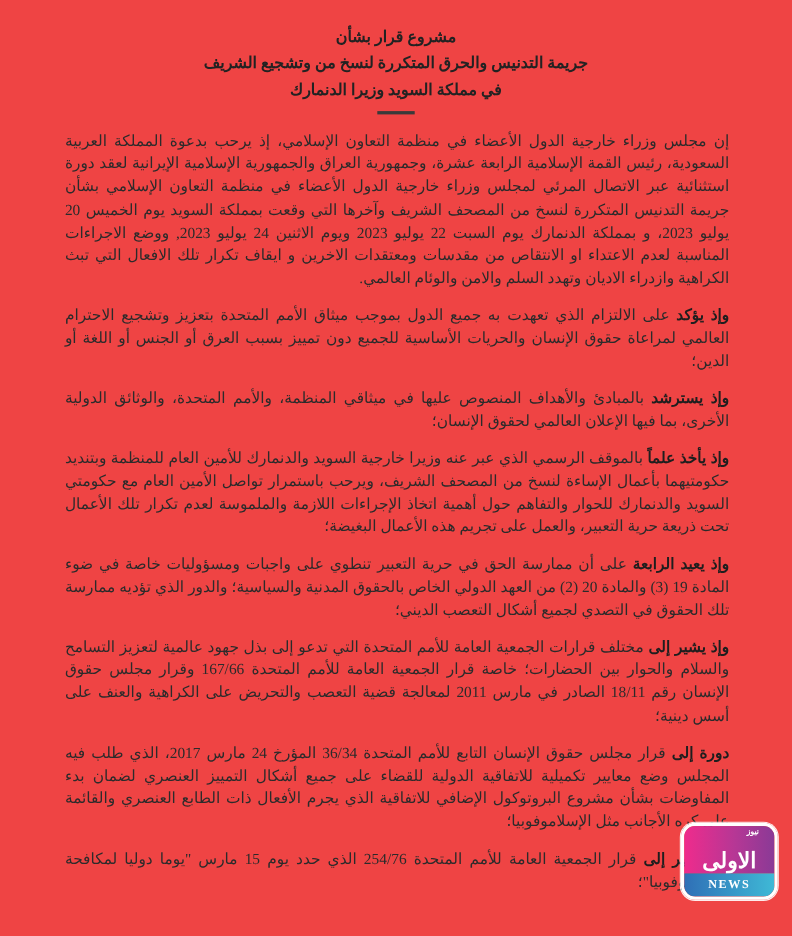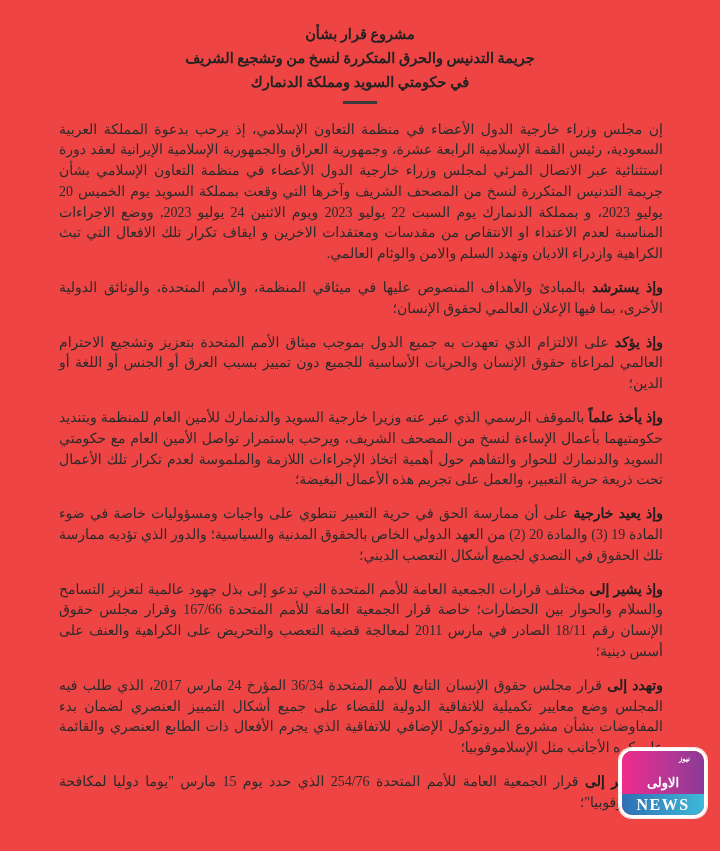--- a/index.html
+++ b/index.html
@@ -74,63 +74,63 @@
     line-height: 1;
   }
   .logo-small {
     font-size: 7px;
     font-weight: bold;
     align-self: flex-start;
     margin-right: 14px;
     margin-bottom: 13px;
   }
   .logo-big {
-    font-size: 13px;
+    font-size: 20px;
     font-weight: bold;
     letter-spacing: -1px;
   }
   .logo-band {
     height: 21px;
     background: linear-gradient(90deg, #2f6fb6 0%, #3fb9d6 100%);
     color: #ffffff;
     font-weight: bold;
-    font-size: 16px;
+    font-size: 11px;
     letter-spacing: 1.5px;
     text-align: center;
     line-height: 21px;
     direction: ltr;
   }
 </style>
 </head>
 <body>
 
 <div class="page">
 
   <header class="doc-header">
     <div class="title-line">مشروع قرار بشأن</div>
     <div class="title-line">جريمة التدنيس والحرق المتكررة لنسخ من وتشجيع الشريف</div>
-    <div class="title-line">في حكومتي السويد ومملكة الدنمارك</div>
+    <div class="title-line">في مملكة السويد وزيرا الدنمارك</div>
   </header>
 
   <div class="title-divider"></div>
 
   <main class="doc-body">
     <p><strong class="lead"></strong> <span>إن مجلس وزراء خارجية الدول الأعضاء في منظمة التعاون الإسلامي، إذ يرحب بدعوة المملكة العربية السعودية، رئيس القمة الإسلامية الرابعة عشرة، وجمهورية العراق والجمهورية الإسلامية الإيرانية لعقد دورة استثنائية عبر الاتصال المرئي لمجلس وزراء خارجية الدول الأعضاء في منظمة التعاون الإسلامي بشأن جريمة التدنيس المتكررة لنسخ من المصحف الشريف وآخرها التي وقعت بمملكة السويد يوم الخميس 20 يوليو 2023، و بمملكة الدنمارك يوم السبت 22 يوليو 2023 ويوم الاثنين 24 يوليو 2023, ووضع الاجراءات المناسبة لعدم الاعتداء او الانتقاص من مقدسات ومعتقدات الاخرين و ايقاف تكرار تلك الافعال التي تبث الكراهية وازدراء الاديان وتهدد السلم والامن والوئام العالمي.</span></p>
 
+    <p><strong class="lead">وإذ يؤكد</strong> <span>على الالتزام الذي تعهدت به جميع الدول بموجب ميثاق الأمم المتحدة بتعزيز وتشجيع الاحترام العالمي لمراعاة حقوق الإنسان والحريات الأساسية للجميع دون تمييز بسبب العرق أو الجنس أو اللغة أو الدين؛</span></p>
+
     <p><strong class="lead">وإذ يسترشد</strong> <span>بالمبادئ والأهداف المنصوص عليها في ميثاقي المنظمة، والأمم المتحدة، والوثائق الدولية الأخرى، بما فيها الإعلان العالمي لحقوق الإنسان؛</span></p>
-
-    <p><strong class="lead">وإذ يؤكد</strong> <span>على الالتزام الذي تعهدت به جميع الدول بموجب ميثاق الأمم المتحدة بتعزيز وتشجيع الاحترام العالمي لمراعاة حقوق الإنسان والحريات الأساسية للجميع دون تمييز بسبب العرق أو الجنس أو اللغة أو الدين؛</span></p>
 
     <p><strong class="lead">وإذ يأخذ علماً</strong> <span>بالموقف الرسمي الذي عبر عنه وزيرا خارجية السويد والدنمارك للأمين العام للمنظمة وبتنديد حكومتيهما بأعمال الإساءة لنسخ من المصحف الشريف، ويرحب باستمرار تواصل الأمين العام مع حكومتي السويد والدنمارك للحوار والتفاهم حول أهمية اتخاذ الإجراءات اللازمة والملموسة لعدم تكرار تلك الأعمال تحت ذريعة حرية التعبير، والعمل على تجريم هذه الأعمال البغيضة؛</span></p>
 
-    <p><strong class="lead">وإذ يعيد خارجية</strong> <span>على أن ممارسة الحق في حرية التعبير تنطوي على واجبات ومسؤوليات خاصة في ضوء المادة 19 (3) والمادة 20 (2) من العهد الدولي الخاص بالحقوق المدنية والسياسية؛ والدور الذي تؤديه ممارسة تلك الحقوق في التصدي لجميع أشكال التعصب الديني؛</span></p>
+    <p><strong class="lead">وإذ يعيد الرابعة</strong> <span>على أن ممارسة الحق في حرية التعبير تنطوي على واجبات ومسؤوليات خاصة في ضوء المادة 19 (3) والمادة 20 (2) من العهد الدولي الخاص بالحقوق المدنية والسياسية؛ والدور الذي تؤديه ممارسة تلك الحقوق في التصدي لجميع أشكال التعصب الديني؛</span></p>
 
     <p><strong class="lead">وإذ يشير إلى</strong> <span>مختلف قرارات الجمعية العامة للأمم المتحدة التي تدعو إلى بذل جهود عالمية لتعزيز التسامح والسلام والحوار بين الحضارات؛ خاصة قرار الجمعية العامة للأمم المتحدة 167/66 وقرار مجلس حقوق الإنسان رقم 18/11 الصادر في مارس 2011 لمعالجة قضية التعصب والتحريض على الكراهية والعنف على أسس دينية؛</span></p>
 
-    <p><strong class="lead">وتهدد إلى</strong> <span>قرار مجلس حقوق الإنسان التابع للأمم المتحدة 36/34 المؤرخ 24 مارس 2017، الذي طلب فيه المجلس وضع معايير تكميلية للاتفاقية الدولية للقضاء على جميع أشكال التمييز العنصري لضمان بدء المفاوضات بشأن مشروع البروتوكول الإضافي للاتفاقية الذي يجرم الأفعال ذات الطابع العنصري والقائمة على كره الأجانب مثل الإسلاموفوبيا؛</span></p>
+    <p><strong class="lead">دورة إلى</strong> <span>قرار مجلس حقوق الإنسان التابع للأمم المتحدة 36/34 المؤرخ 24 مارس 2017، الذي طلب فيه المجلس وضع معايير تكميلية للاتفاقية الدولية للقضاء على جميع أشكال التمييز العنصري لضمان بدء المفاوضات بشأن مشروع البروتوكول الإضافي للاتفاقية الذي يجرم الأفعال ذات الطابع العنصري والقائمة على كره الأجانب مثل الإسلاموفوبيا؛</span></p>
 
     <p><strong class="lead">وإذ يشير إلى</strong> <span>قرار الجمعية العامة للأمم المتحدة 254/76 الذي حدد يوم 15 مارس "يوما دوليا لمكافحة الإسلاموفوبيا"؛</span></p>
   </main>
 
   <div class="news-logo">
     <div class="logo-top">
       <span class="logo-small">نيوز</span>
       <span class="logo-big">الاولى</span>
     </div>
     <div class="logo-band">NEWS</div>

